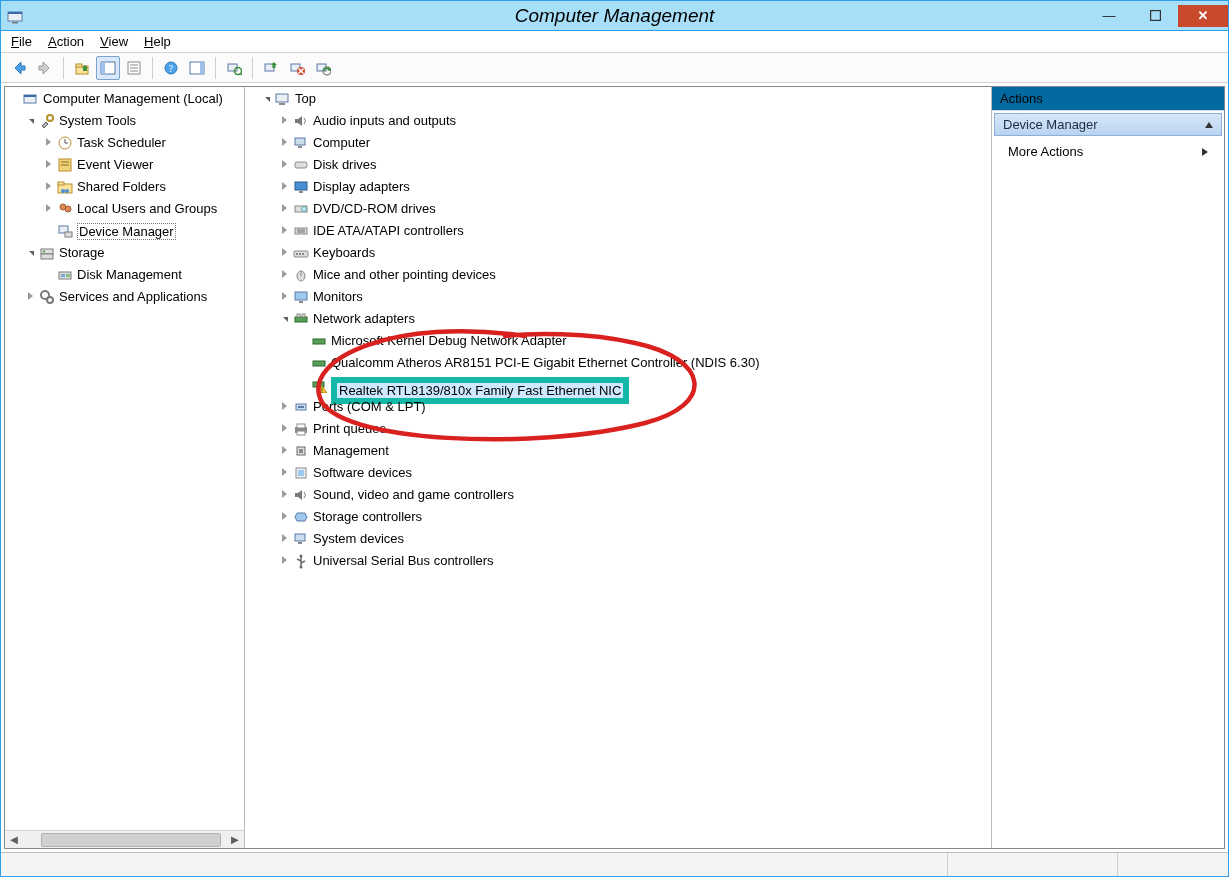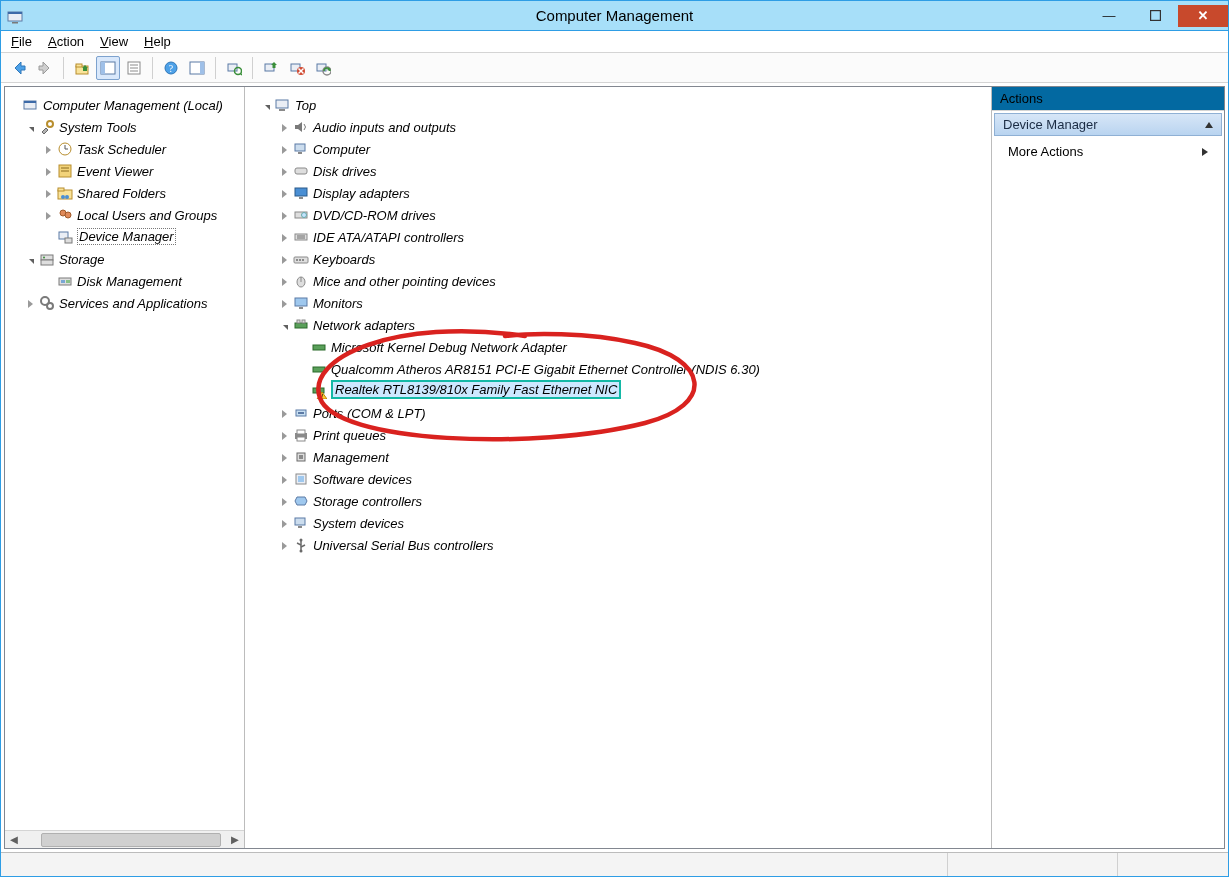--- a/index.html
+++ b/index.html
@@ -27,22 +27,23 @@
     border-bottom: 1px solid #2e9de5;
     display: flex;
     align-items: center;
     padding: 0 0 0 6px;
     position: relative;
   }
   .titlebar .title {
     position: absolute;
     left: 50%;
     transform: translateX(-50%);
-    font-size: 15px;
+    font-size: 19px;
     color: #000;
+    font-style: italic;
   }
   .titlebar-buttons {
     margin-left: auto;
     display: flex;
     height: 22px;
   }
   .tbtn {
     width: 46px;
     height: 22px;
     display: flex;
@@ -179,25 +180,24 @@
     border-left: 6px solid #333;
   }
 
   
   .tree { list-style: none; margin: 0; padding: 0; }
   .tree li {
     white-space: nowrap;
   }
   .node {
     display: flex;
-    align-items: flex-end;
+    align-items: flex-start;
     height: 22px;
     padding-right: 4px;
     cursor: default;
-    font-style: italic;
   }
   .expander {
     width: 14px;
     height: 14px;
     display: inline-flex;
     align-items: center;
     justify-content: center;
     margin-right: 2px;
     flex-shrink: 0;
   }
@@ -226,21 +226,21 @@
   .node-label { }
   .node.selected-box .node-label {
     border: 1px dotted #777;
     padding: 0 1px;
   }
   .node.selected {
     background: transparent;
   }
   .node.selected .node-label {
     background: #cde8ff;
-    border: 2px solid #14b8a6;
+    border: 6px solid #14b8a6;
     padding: 0 2px;
   }
   .children { list-style: none; margin: 0; padding: 0 0 0 18px; }
 
   
   .hscroll {
     height: 18px;
     background: #f0f0f0;
     border-top: 1px solid #d4d4d4;
     display: flex;
@@ -765,20 +765,32 @@
                     </svg>
                   </span>
                   <span class="node-label">Software devices</span>
                 </div>
               </li>
             <li>
                 <div class="node">
                   <span class="expander exp-closed"></span>
                   <span class="icon">
                     <svg width="16" height="16" viewBox="0 0 16 16">
+                      <path d="M2 6 L5 6 L9 3 L9 13 L5 10 L2 10 Z" fill="#7a7a7a"></path>
+                      <path d="M11 5 Q14 8 11 11" fill="none" stroke="#7a7a7a"></path>
+                    </svg>
+                  </span>
+                  <span class="node-label">Sound, video and game controllers</span>
+                </div>
+              </li>
+            <li>
+                <div class="node">
+                  <span class="expander exp-closed"></span>
+                  <span class="icon">
+                    <svg width="16" height="16" viewBox="0 0 16 16">
                       <path d="M4 4 L12 4 L14 8 L12 12 L4 12 L2 8 Z" fill="#9fc8ee" stroke="#5b7aa5"></path>
                     </svg>
                   </span>
                   <span class="node-label">Storage controllers</span>
                 </div>
               </li>
             <li>
                 <div class="node">
                   <span class="expander exp-closed"></span>
                   <span class="icon">

